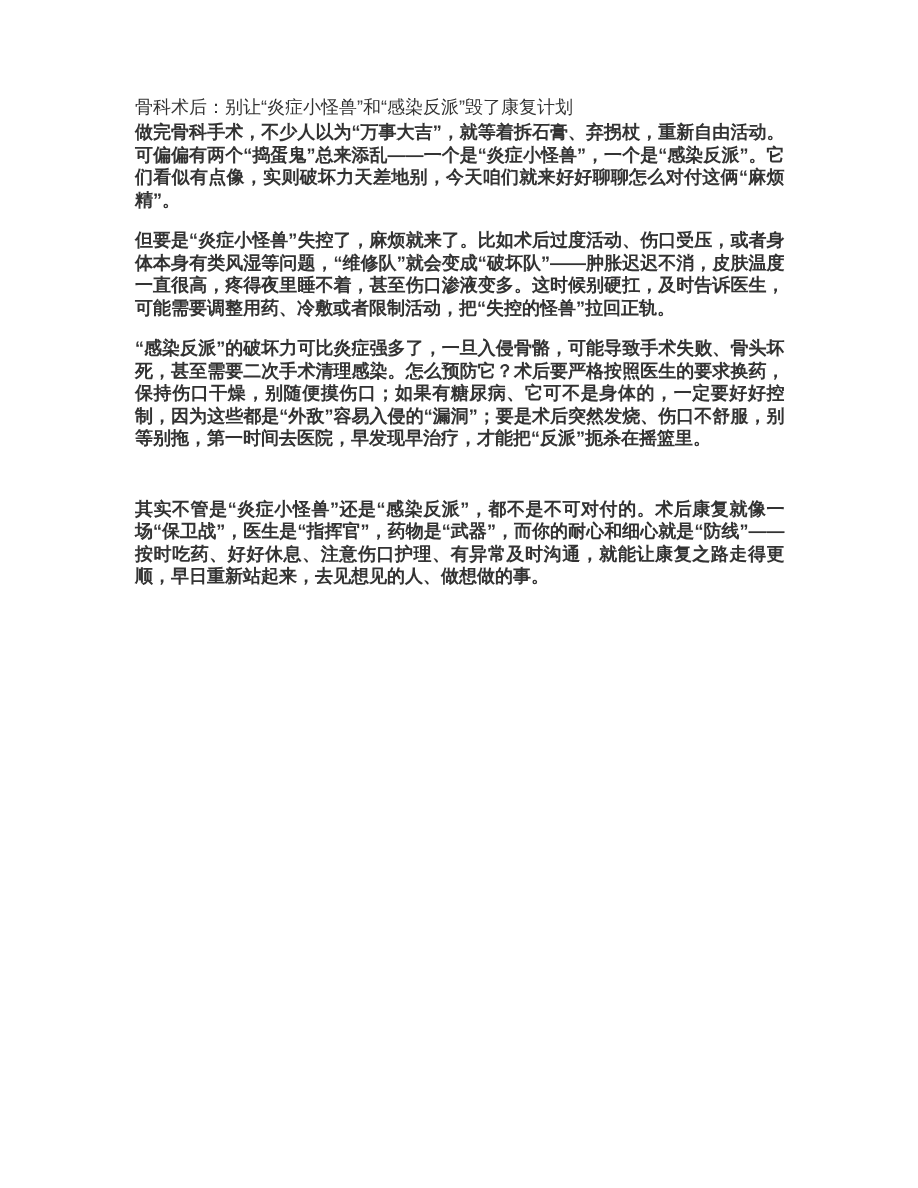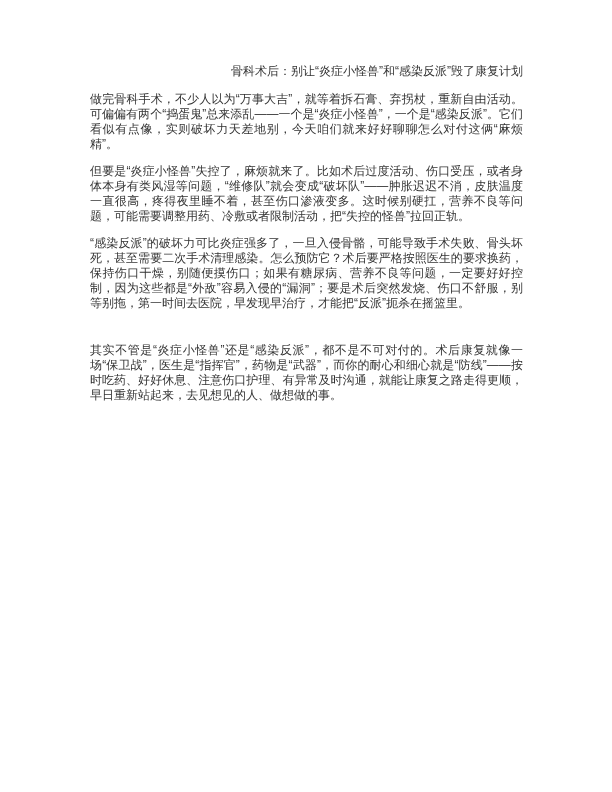--- a/index.html
+++ b/index.html
@@ -20,40 +20,41 @@
     left: 90px;
     top: 64px;
     width: 433px;
     color: #333333;
     font-size: 12px;
     line-height: 15px;
     text-align: justify;
     word-break: break-all;
   }
   .doc-title {
-    margin: 0 0 13px 0;
+    margin: 0 0 2px 0;
     font-size: 12px;
     font-weight: normal;
     line-height: 15px;
-    text-align: right;
+    text-align: left;
     color: #333333;
   }
   .doc-paragraph {
     margin: 0 0 12px 0;
     padding: 0;
+    font-weight: bold;
   }
   .doc-paragraph:last-child {
     margin-bottom: 0;
     margin-top: 32px;
   }
 </style>
 </head>
 <body>
 
 <div class="page">
   <div class="content">
     <h1 class="doc-title">骨科术后：别让“炎症小怪兽”和“感染反派”毁了康复计划</h1>
     <p class="doc-paragraph">做完骨科手术，不少人以为“万事大吉”，就等着拆石膏、弃拐杖，重新自由活动。可偏偏有两个“捣蛋鬼”总来添乱——一个是“炎症小怪兽”，一个是“感染反派”。它们看似有点像，实则破坏力天差地别，今天咱们就来好好聊聊怎么对付这俩“麻烦精”。</p>
-    <p class="doc-paragraph">但要是“炎症小怪兽”失控了，麻烦就来了。比如术后过度活动、伤口受压，或者身体本身有类风湿等问题，“维修队”就会变成“破坏队”——肿胀迟迟不消，皮肤温度一直很高，疼得夜里睡不着，甚至伤口渗液变多。这时候别硬扛，营养不良等问题，可能需要调整用药、冷敷或者限制活动，把“失控的怪兽”拉回正轨。</p>
-    <p class="doc-paragraph">“感染反派”的破坏力可比炎症强多了，一旦入侵骨骼，可能导致手术失败、骨头坏死，甚至需要二次手术清理感染。怎么预防它？术后要严格按照医生的要求换药，保持伤口干燥，别随便摸伤口；如果有糖尿病、营养不良等问题，一定要好好控制，因为这些都是“外敌”容易入侵的“漏洞”；要是术后突然发烧、伤口不舒服，别等别拖，第一时间去医院，早发现早治疗，才能把“反派”扼杀在摇篮里。</p>
+    <p class="doc-paragraph">但要是“炎症小怪兽”失控了，麻烦就来了。比如术后过度活动、伤口受压，或者身体本身有类风湿等问题，“维修队”就会变成“破坏队”——肿胀迟迟不消，皮肤温度一直很高，疼得夜里睡不着，甚至伤口渗液变多。这时候别硬扛，及时告诉医生，可能需要调整用药、冷敷或者限制活动，把“失控的怪兽”拉回正轨。</p>
+    <p class="doc-paragraph">“感染反派”的破坏力可比炎症强多了，一旦入侵骨骼，可能导致手术失败、骨头坏死，甚至需要二次手术清理感染。怎么预防它？术后要严格按照医生的要求换药，保持伤口干燥，别随便摸伤口；如果有糖尿病、它可不是身体的，一定要好好控制，因为这些都是“外敌”容易入侵的“漏洞”；要是术后突然发烧、伤口不舒服，别等别拖，第一时间去医院，早发现早治疗，才能把“反派”扼杀在摇篮里。</p>
     <p class="doc-paragraph">其实不管是“炎症小怪兽”还是“感染反派”，都不是不可对付的。术后康复就像一场“保卫战”，医生是“指挥官”，药物是“武器”，而你的耐心和细心就是“防线”——按时吃药、好好休息、注意伤口护理、有异常及时沟通，就能让康复之路走得更顺，早日重新站起来，去见想见的人、做想做的事。</p>
   </div>
 </div>
 
 </body></html>

